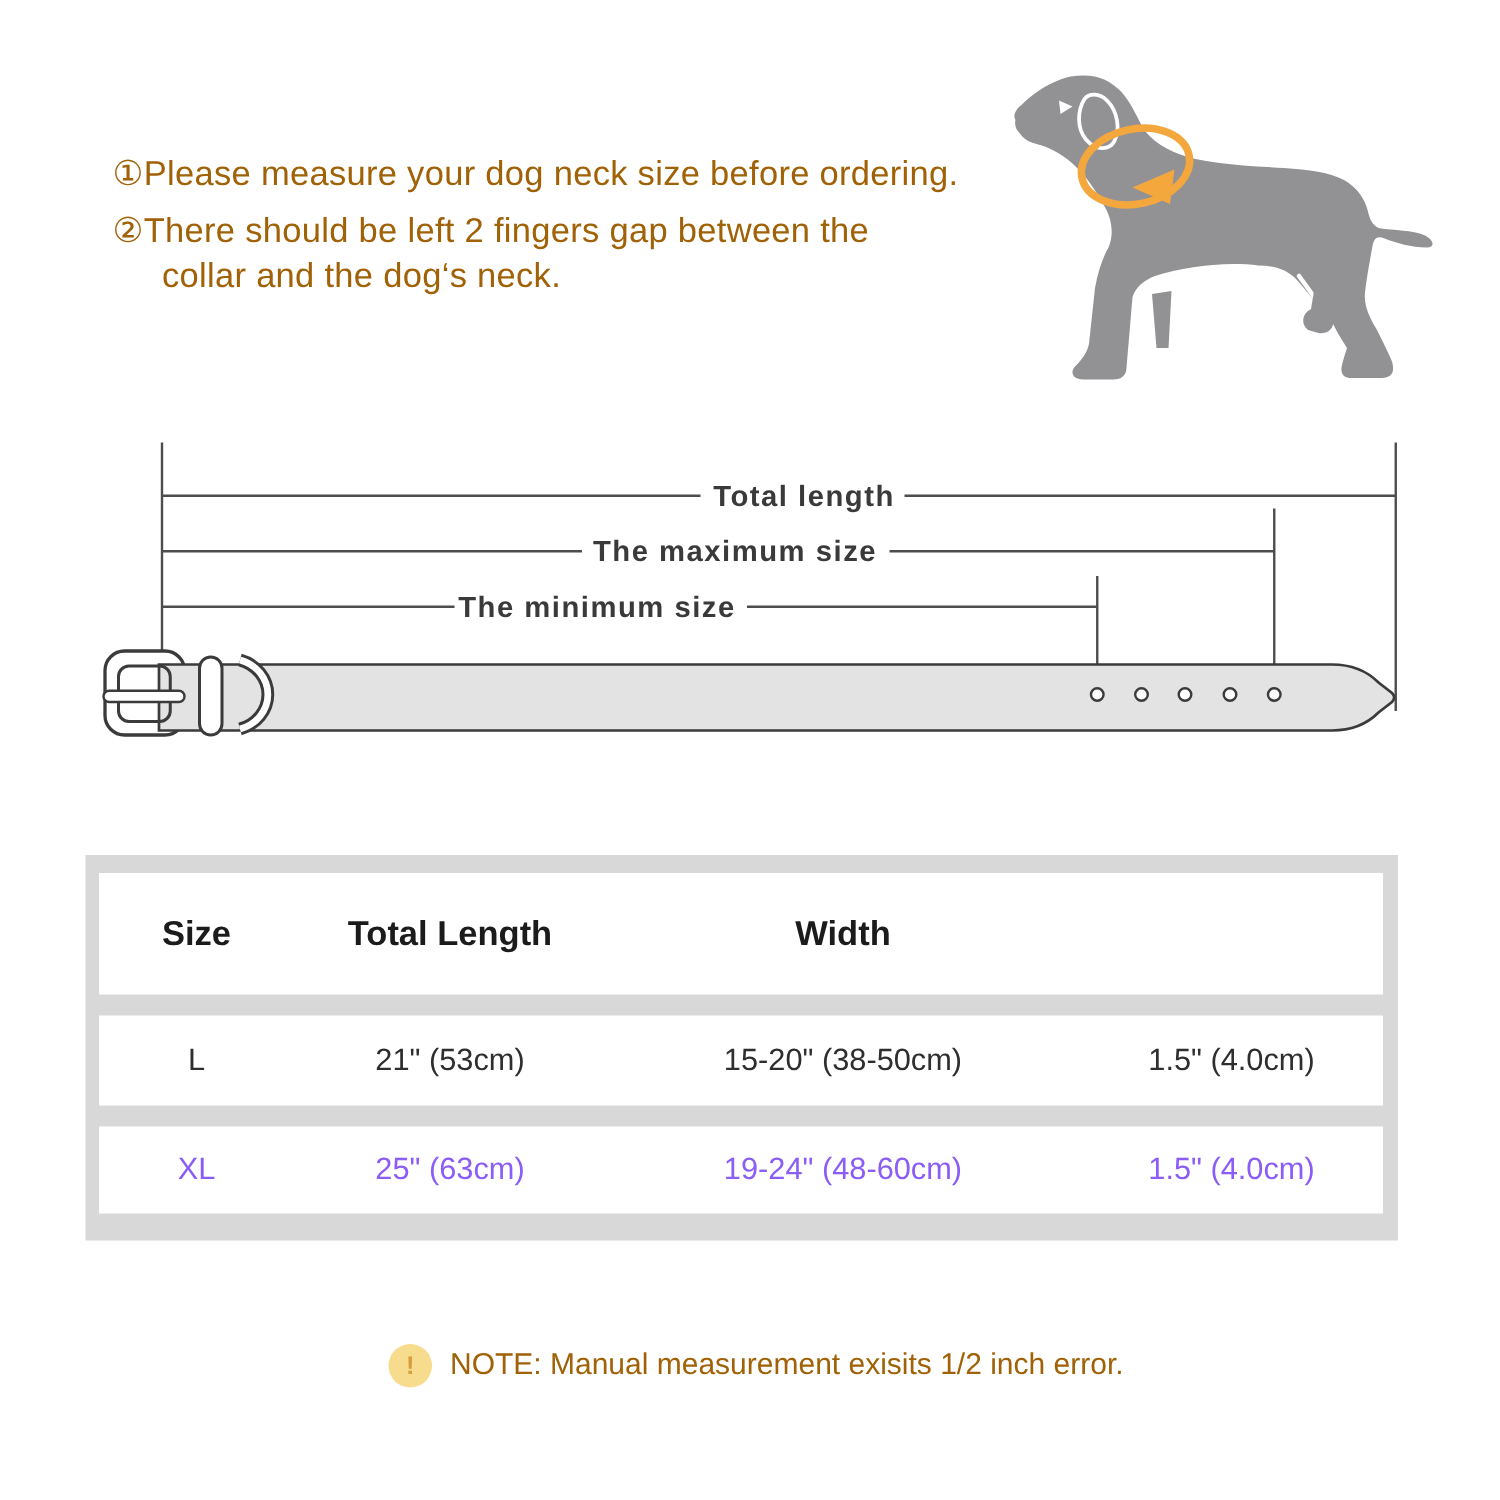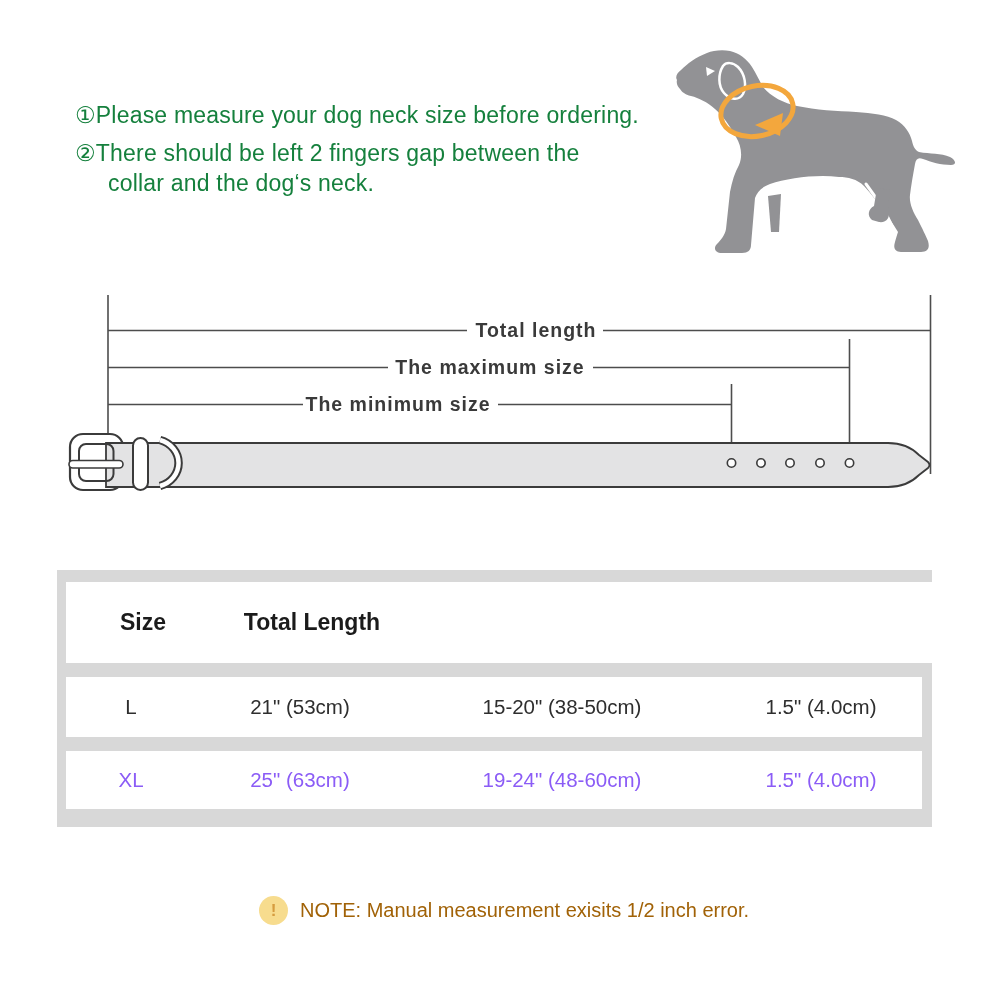--- a/index.html
+++ b/index.html
@@ -3,28 +3,28 @@
 <meta charset="utf-8">
 <style>
   html,body{margin:0;padding:0;background:#ffffff;}
   #canvas{
     position:relative;width:1000px;height:1000px;background:#ffffff;overflow:hidden;
     font-family:"Liberation Sans","DejaVu Sans",sans-serif;color:#3a3a3a;
   }
   .abs{position:absolute;}
 
   
-  .instr{font-size:23px;color:#15803d;letter-spacing:0.2px;white-space:nowrap;}
+  .instr{font-size:23px;color:#a16207;letter-spacing:0.2px;white-space:nowrap;}
 
   
   #size-table{left:57px;top:570px;width:875px;height:257px;background:#d8d8d8;}
   .tband{position:absolute;left:9px;width:856px;background:#ffffff;display:grid;
          grid-template-columns:130px 208px 316px 202px;align-items:center;}
   .tband div{text-align:center;white-space:nowrap;}
-  .thead-band{top:12px;height:81px;font-size:23px;font-weight:bold;color:#1b1b1b;padding-left:12px;}
+  .thead-band{top:12px;height:81px;font-size:23px;font-weight:bold;color:#1b1b1b;}
   .trow1{top:107px;height:60px;font-size:20.5px;color:#2e2e2e;}
   .trow2{top:181px;height:58px;font-size:20.5px;color:#8b5cf6;}
 
   
   .note-icon{left:259px;top:896px;width:29px;height:29px;border-radius:50%;
              background:#f7dc8e;color:#d69c3f;font-size:17px;font-weight:bold;
              display:flex;align-items:center;justify-content:center;}
   .note-text{left:300px;top:899px;font-size:20px;color:#a16207;white-space:nowrap;}
 
   .diagram-label{font-weight:bold;font-size:19.5px;letter-spacing:1px;fill:#3a3a3a;
@@ -141,20 +141,21 @@
       <circle cx="790" cy="173" r="4.2"></circle>
       <circle cx="820" cy="173" r="4.2"></circle>
       <circle cx="849.5" cy="173" r="4.2"></circle>
     </g>
   </svg>
 
   <div id="size-table" class="abs">
     <div class="tband thead-band">
       <div>Size</div>
       <div>Total Length</div>
+      <div>Width</div>
     </div>
     <div class="tband trow1">
       <div>L</div>
       <div>21" (53cm)</div>
       <div>15-20" (38-50cm)</div>
       <div>1.5" (4.0cm)</div>
     </div>
     <div class="tband trow2">
       <div>XL</div>
       <div>25" (63cm)</div>

